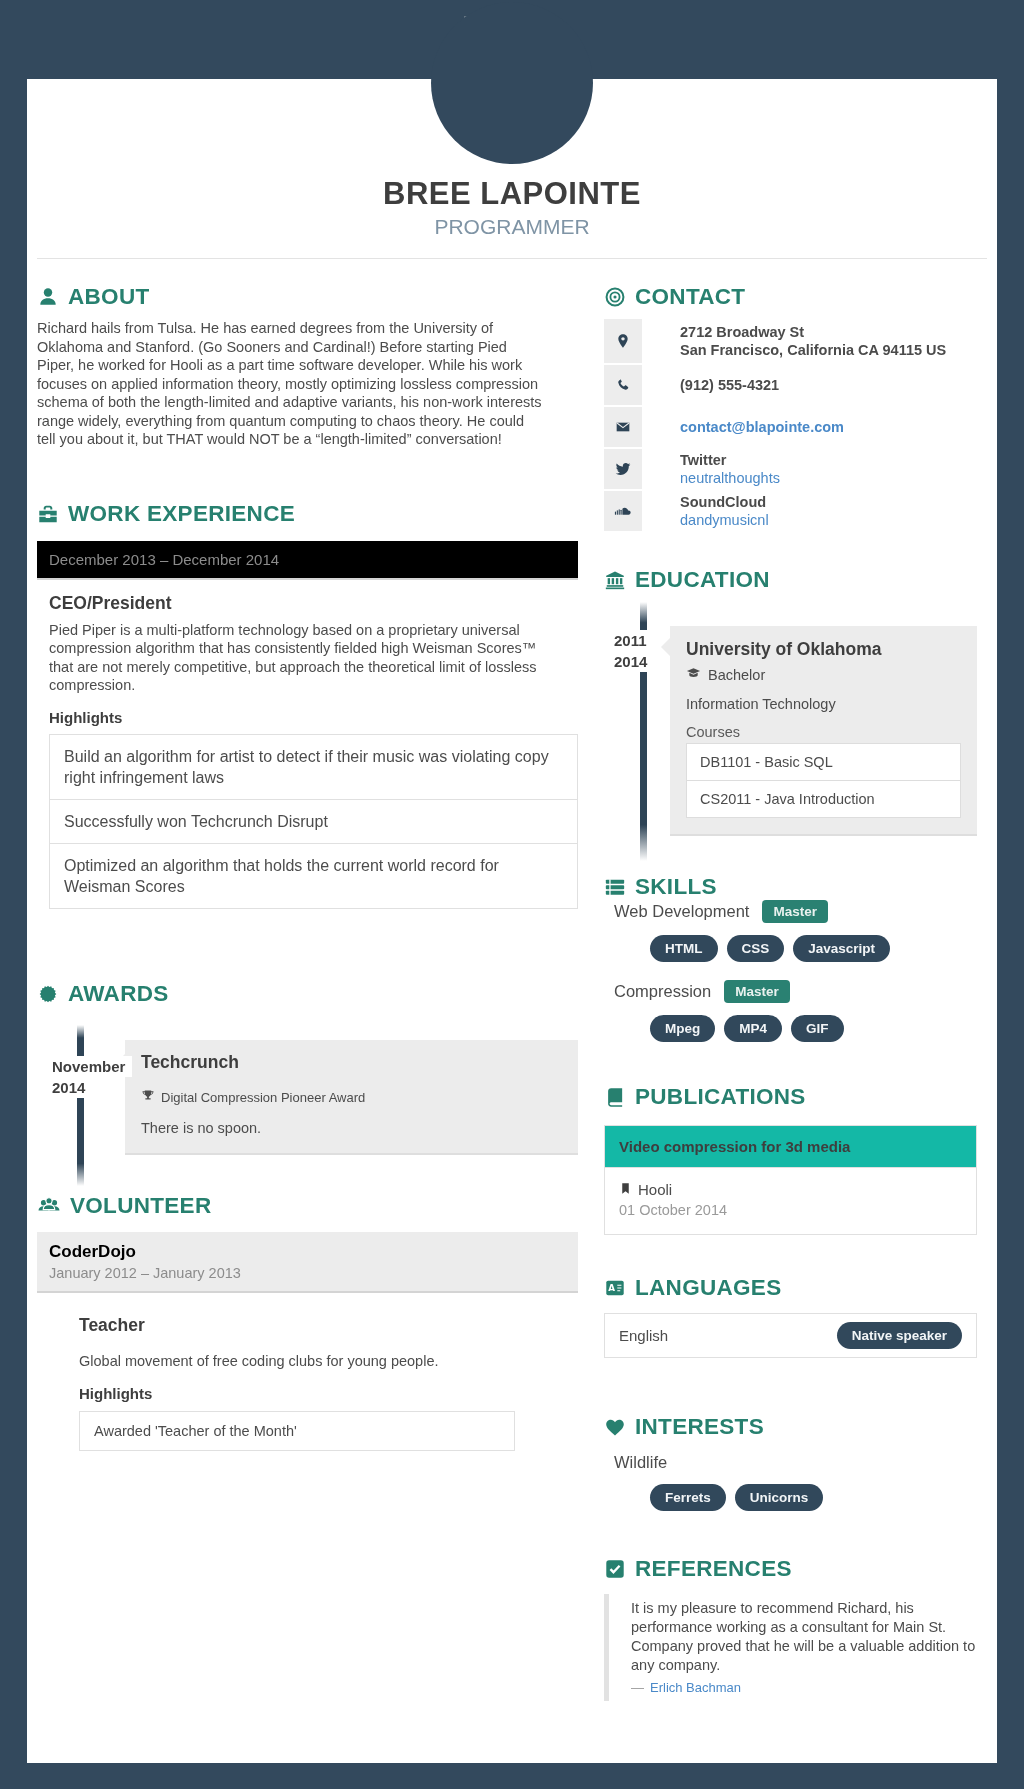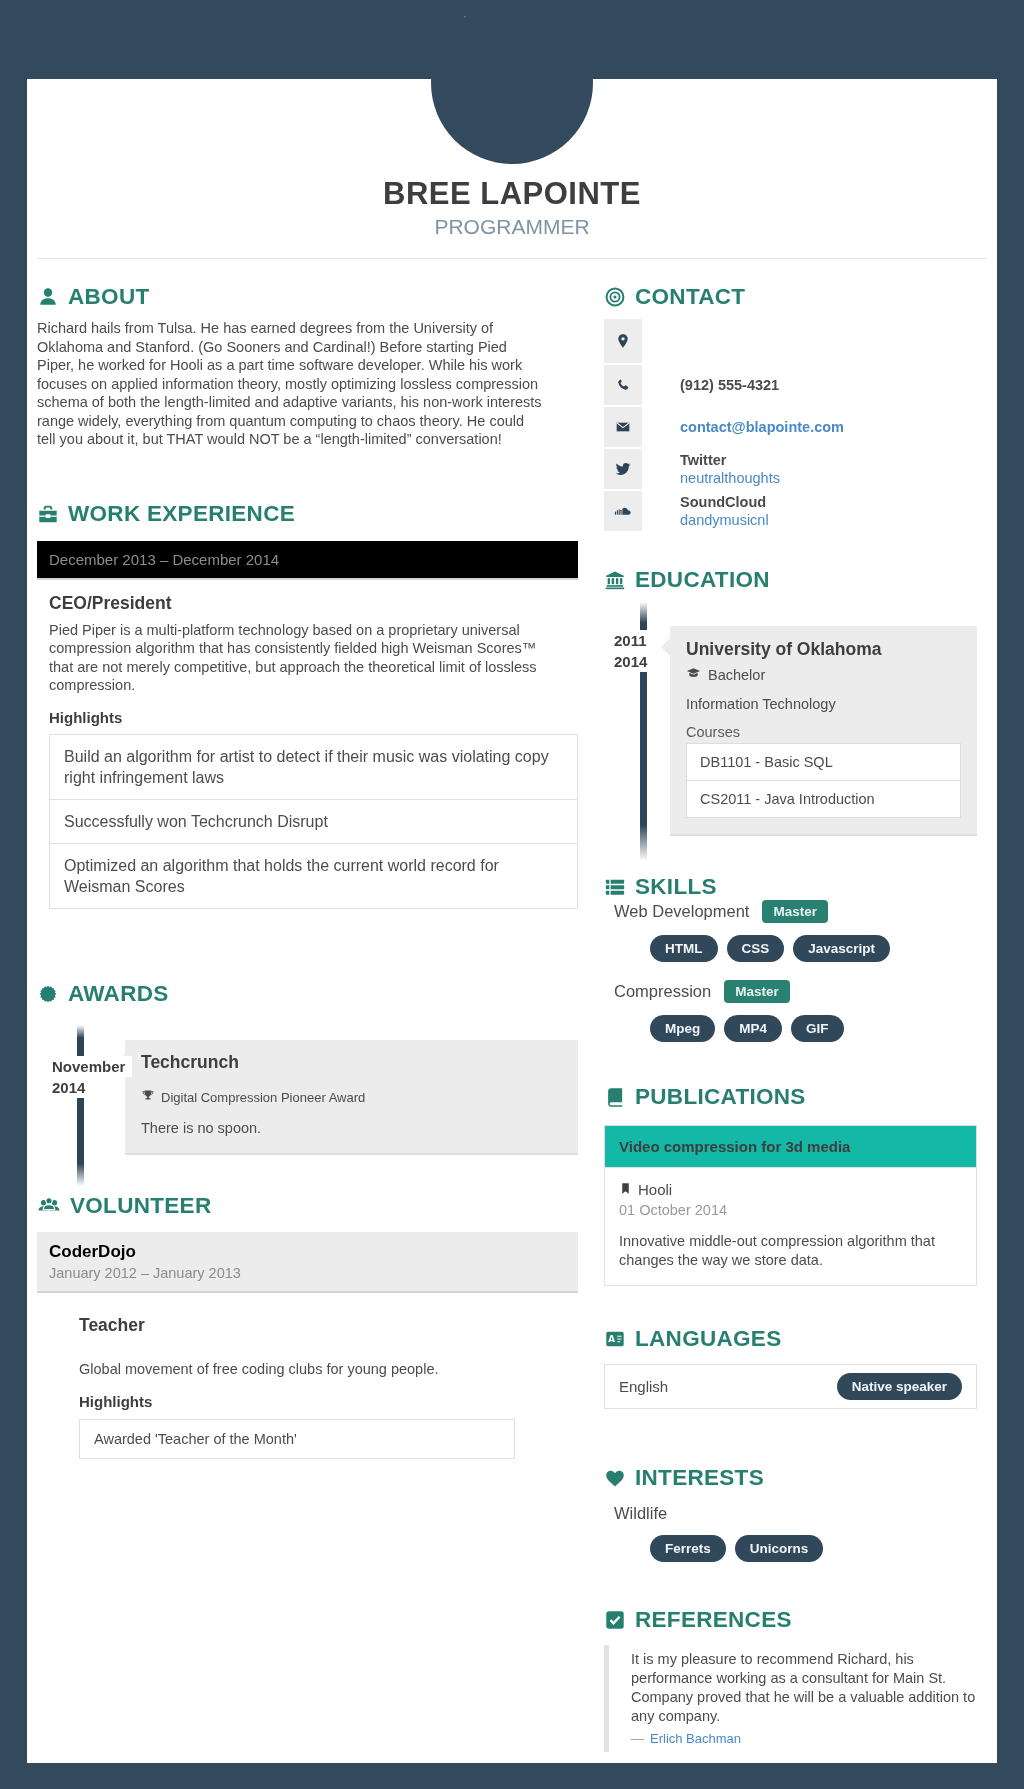--- a/index.html
+++ b/index.html
@@ -248,21 +248,21 @@
               </svg>
           </span>
           <span class="sec-title">VOLUNTEER</span>
         </div>
         <div class="org-bar">
           <div class="org-name">CoderDojo</div>
           <div class="org-dates">January 2012 – January 2013</div>
         </div>
         <div class="vol-detail">
           <div class="job-title">Teacher</div>
-          <p class="body-text" style="margin-top:24px;">Global movement of free coding clubs for young people.</p>
+          <p class="body-text" style="margin-top:16px;">Global movement of free coding clubs for young people.</p>
           <div class="hl-label">Highlights</div>
           <div class="vol-box">Awarded 'Teacher of the Month'</div>
         </div>
       </div>
 
     </div>
 
     <div class="col-right">
 
       <div class="section">
@@ -276,20 +276,24 @@
           </span>
           <span class="sec-title">CONTACT</span>
         </div>
         <div class="contact-rows">
           <div class="c-row h44">
             <div class="c-ic">
               <svg viewBox="0 0 24 24" width="16" height="16" fill="#2e4456">
                   <path d="M12 1.8c-3.9 0-7 3.1-7 7 0 5.2 7 13.4 7 13.4s7-8.2 7-13.4c0-3.9-3.1-7-7-7z"></path>
                   <circle cx="12" cy="8.8" r="2.6" fill="#ededed"></circle>
                 </svg>
+            </div>
+            <div class="c-body">
+              <span class="c-strong">2712 Broadway St</span>
+              <span class="c-strong">San Francisco, California CA 94115 US</span>
             </div>
           </div>
           <div class="c-row h40">
             <div class="c-ic">
               <svg viewBox="0 0 24 24" width="16" height="16" fill="#2e4456">
                   <path d="M7.6 3.1 9.9 5.9c.4.5.3 1.2-.1 1.6L8.2 9.1c1 2.4 2.9 4.3 5.3 5.3l1.6-1.6c.4-.4 1.1-.5 1.6-.1l2.8 2.3c.6.5.6 1.4.1 1.9l-1.5 1.5c-.6.6-1.5.9-2.3.7C10 17.8 6.2 14 4.9 8.2c-.2-.8.1-1.7.7-2.3l1.1-1.1c.3-.3.7-.2.9.3z"></path>
                 </svg>
             </div>
             <div class="c-body">
                 <span class="c-strong">(912) 555-4321</span>
@@ -423,21 +427,20 @@
           <div class="pub-body">
             <div class="pub-publisher">
               <span class="ic">
                 <svg viewBox="0 0 24 24" width="13" height="13" fill="#3f3f3f">
                     <path d="M6 2.2h12v19.6l-6-4.8-6 4.8z"></path>
                   </svg>
               </span>
               <span>Hooli</span>
             </div>
             <div class="pub-date">01 October 2014</div>
-            <p class="body-text pub-summary">Innovative middle-out compression algorithm that changes the way we store data.</p>
           </div>
         </div>
       </div>
 
       <div class="section sec-lang">
         <div class="sec-head">
           <span class="ic">
             <svg viewBox="0 0 24 24" width="22" height="22">
                 <rect x="2.5" y="4" width="19" height="16" rx="2" fill="#27806f"></rect>
                 <text x="8.4" y="15" font-size="9.5" font-weight="bold" fill="#fff" text-anchor="middle" font-family="DejaVu Sans, sans-serif">A</text>

